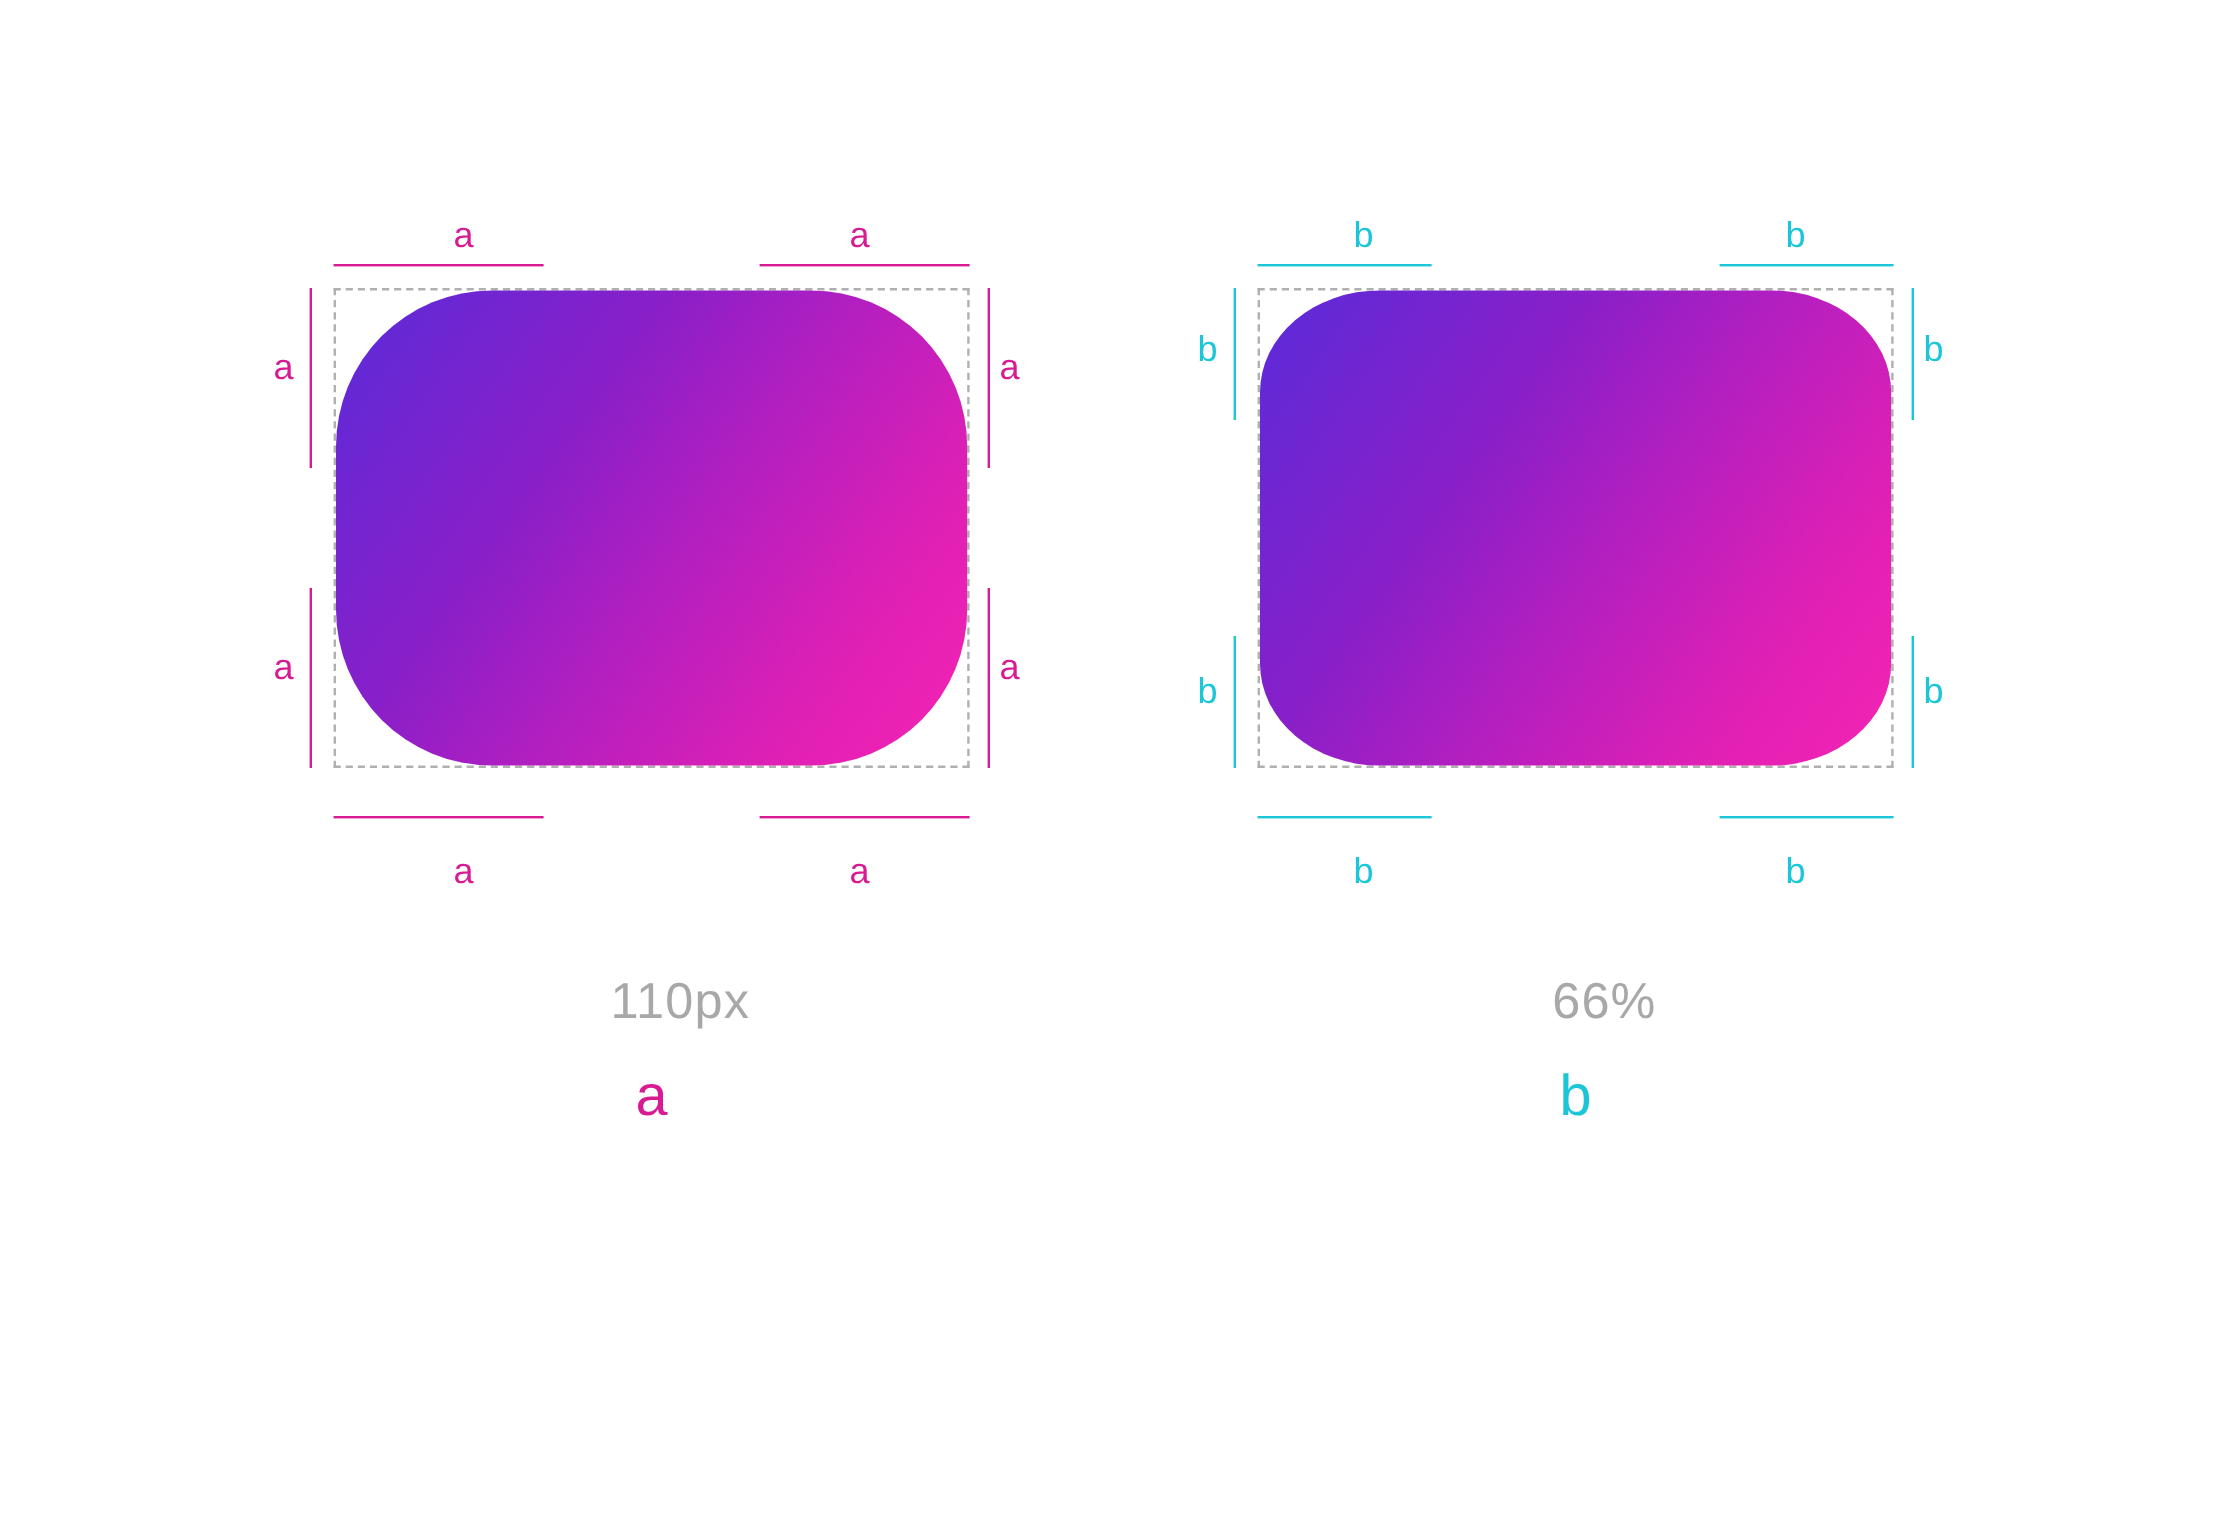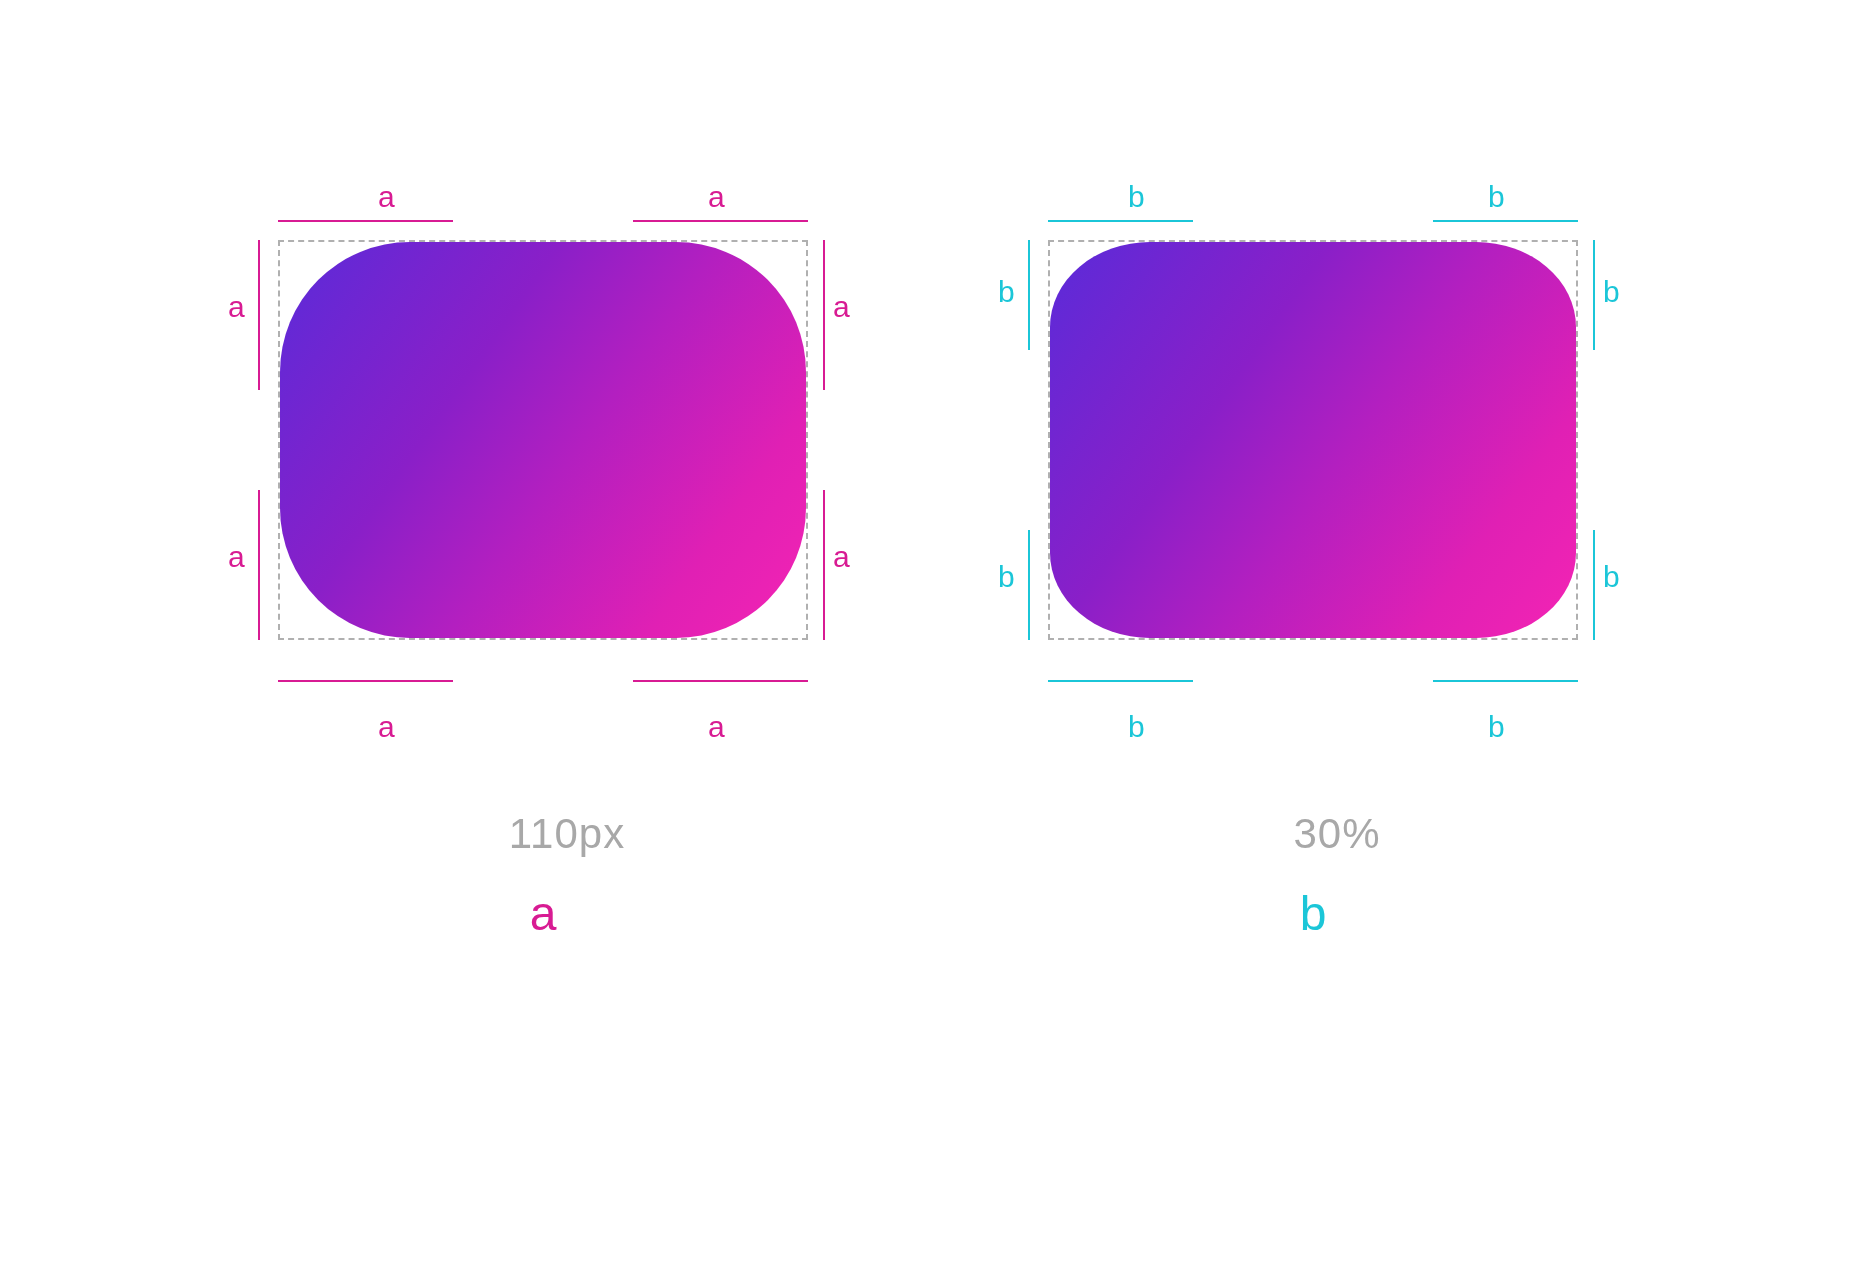--- a/index.html
+++ b/index.html
@@ -181,17 +181,17 @@
       <div class="dim-line vert color-b b-right-top-line"></div>
       <span class="dim-label color-b b-right-bot-label">b</span>
       <div class="dim-line vert color-b b-right-bot-line"></div>
 
       <span class="dim-label color-b b-bot-left-label">b</span>
       <div class="dim-line horiz color-b b-bot-left-line"></div>
       <span class="dim-label color-b b-bot-right-label">b</span>
       <div class="dim-line horiz color-b b-bot-right-line"></div>
     </div>
 
-    <div class="caption-value">30%</div>
+    <div class="caption-value">66%</div>
     <div class="caption-key color-b">b</div>
   </div>
 
 </div>
 
 </body></html>

